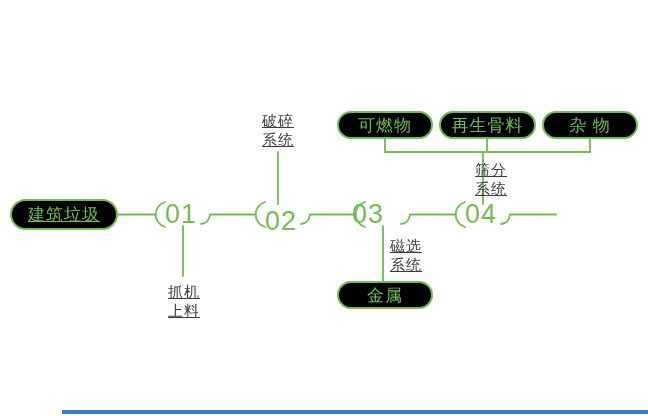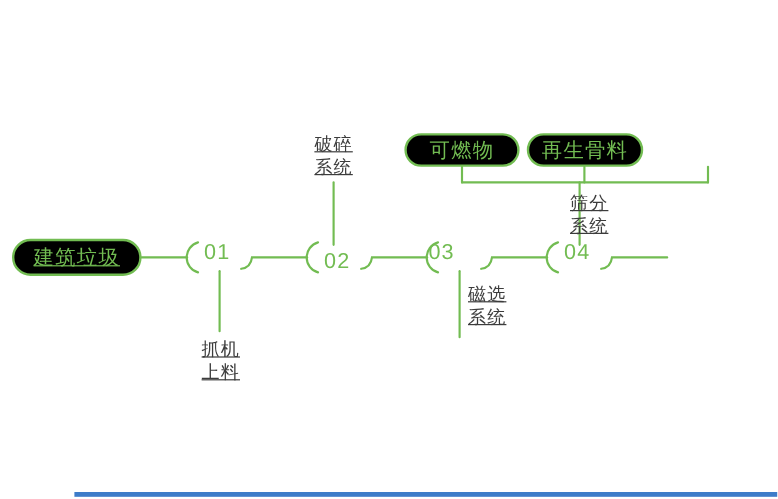--- a/index.html
+++ b/index.html
@@ -35,21 +35,21 @@
     display: flex;
     align-items: center;
     justify-content: center;
     background: #000000;
     white-space: nowrap;
   }
   .num {
     position: absolute;
     transform: translateX(-50%);
     color: var(--accent, #72bc52);
-    font-size: 18px;
+    font-size: 27px;
     font-weight: 400;
     letter-spacing: 1px;
     line-height: 1;
   }
   .lbl {
     position: absolute;
     color: var(--text, #3c3c3c);
     font-size: 15px;
     line-height: 1.25;
     letter-spacing: 1px;
@@ -104,15 +104,17 @@
 上料</div>
   <div class="lbl" style="left:262px; top:112px;">破碎
 系统</div>
   <div class="lbl" style="left:390px; top:237px;">磁选
 系统</div>
   <div class="lbl" style="left:475px; top:161px;">筛分
 系统</div>
 
   <div class="pill" style="left:337px; top:111px; width:96px; height:28px;">可燃物</div>
   <div class="pill" style="left:439px; top:111px; width:97px; height:28px;">再生骨料</div>
+  <div class="pill" style="left:542px; top:111px; width:96px; height:28px;">杂 物</div>
+  <div class="pill" style="left:337px; top:281px; width:96px; height:28px;">金属</div>
 
   <div class="bottom-bar"></div>
 </div>
 
 </body></html>

